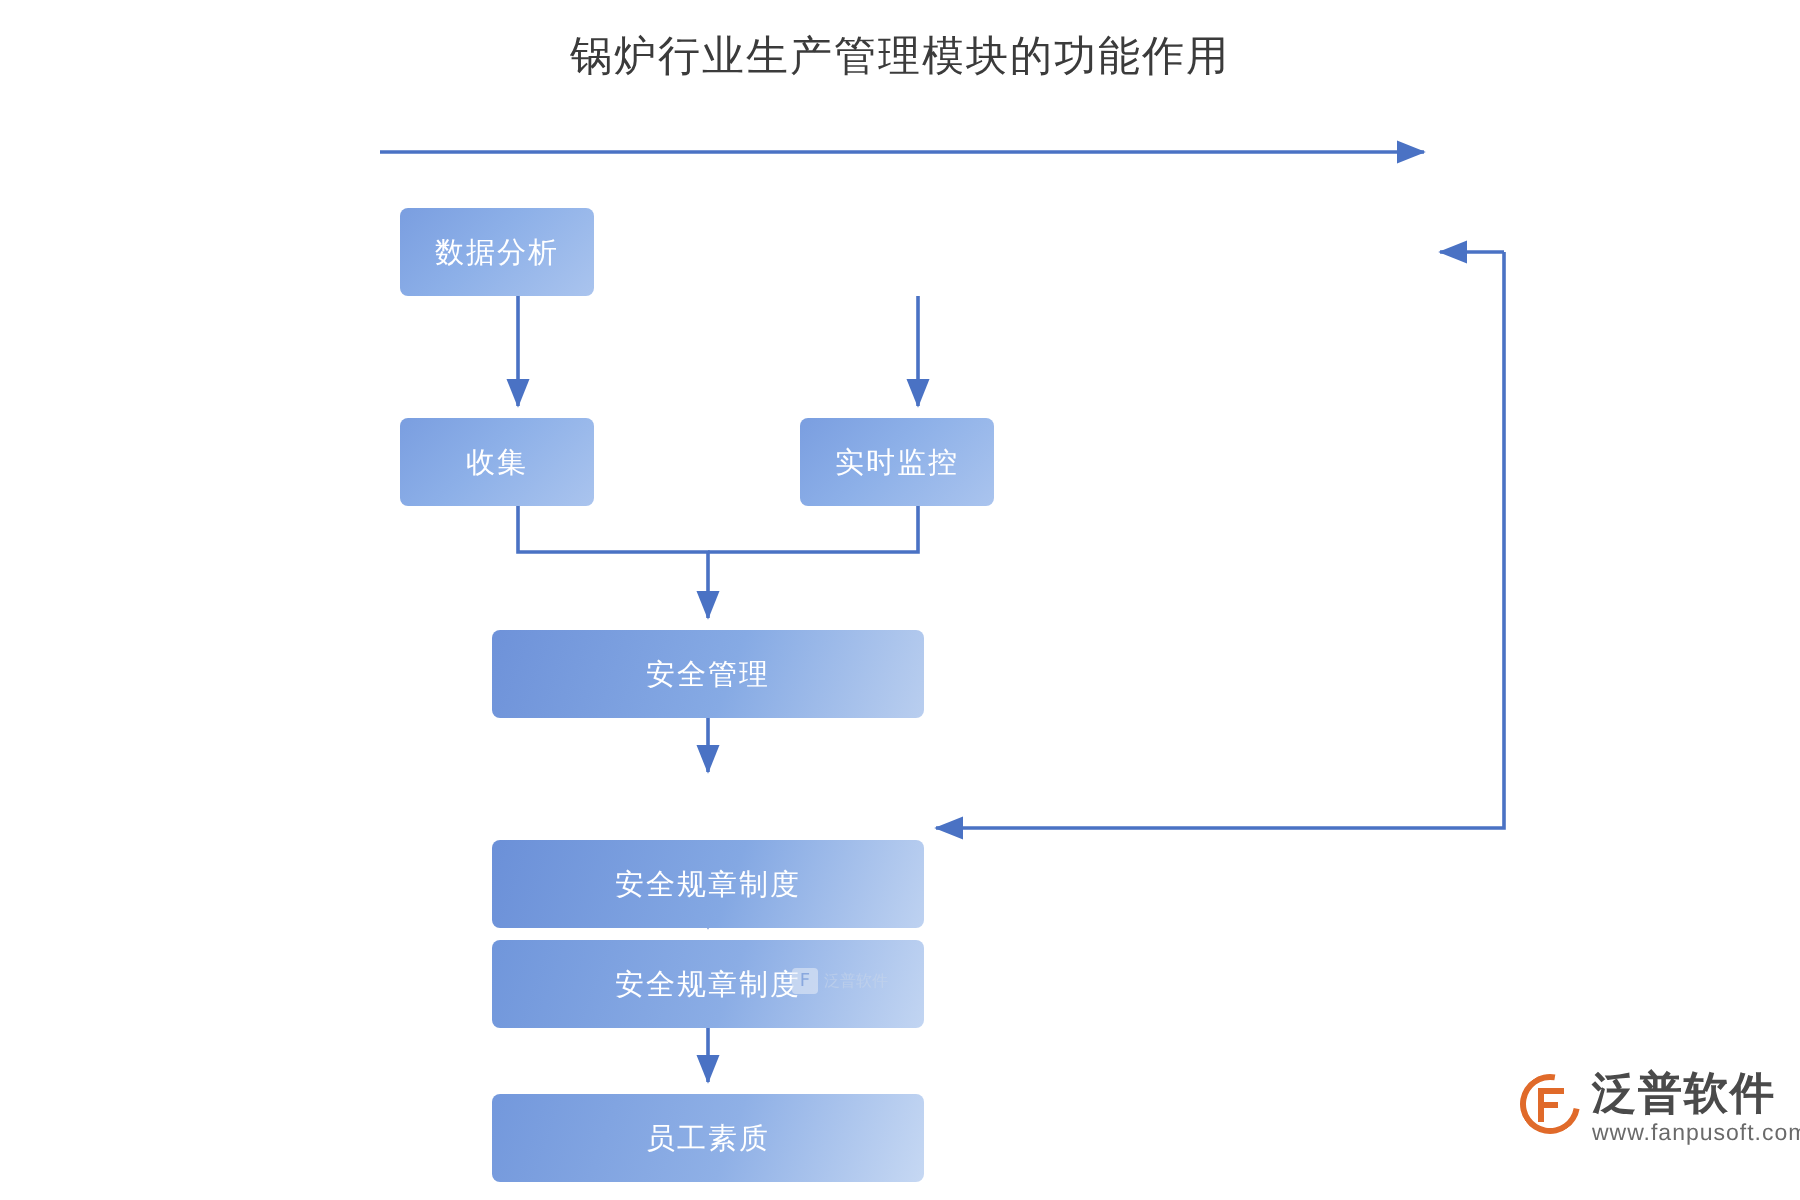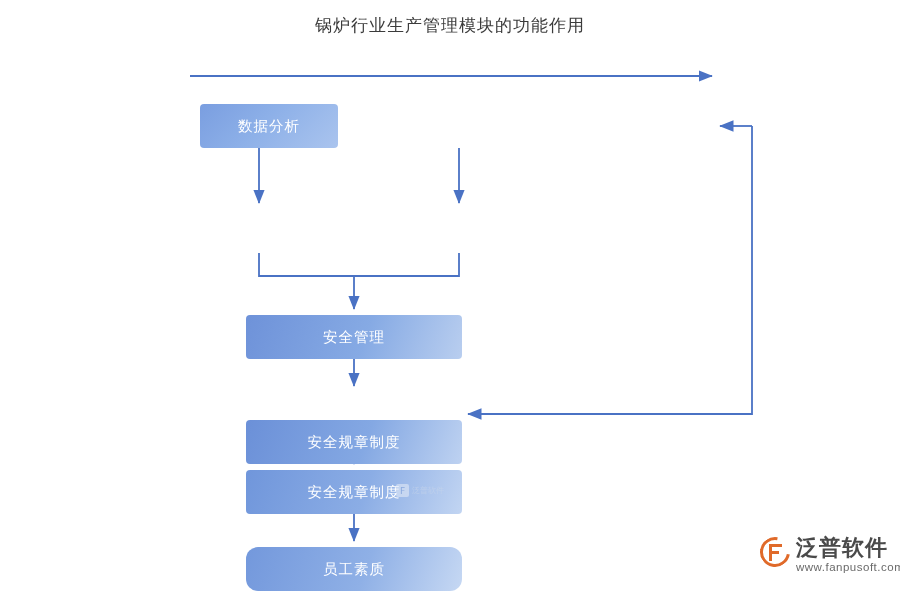--- a/index.html
+++ b/index.html
@@ -18,21 +18,21 @@
     position: relative;
     width: 900px;
     height: 600px;
   }
   .title {
     position: absolute;
     left: 0;
     top: 14px;
     width: 900px;
     text-align: center;
-    font-size: 17px;
+    font-size: 21px;
     color: #3b3b3b;
     letter-spacing: 1px;
     font-family: "DejaVu Sans", "Liberation Sans", sans-serif;
   }
   svg.lines {
     position: absolute;
     left: 0;
     top: 0;
     width: 900px;
     height: 600px;
@@ -44,33 +44,33 @@
     align-items: center;
     justify-content: center;
     color: #ffffff;
     font-size: 14.5px;
     letter-spacing: 1px;
     border-radius: 4px;
     font-family: "DejaVu Sans", "Liberation Sans", sans-serif;
     box-sizing: border-box;
   }
   .node.small {
-    width: 138px;
+    width: 97px;
     height: 44px;
     background: linear-gradient(135deg, #7a9ee0 0%, #8db0e8 45%, #aac4ee 100%);
   }
   .node.wide {
     width: 216px;
     height: 44px;
     background: linear-gradient(135deg, #6f93da 0%, #89ade6 50%, #b4caf0 100%);
   }
   .node.n-anquanguanli   { background: linear-gradient(110deg, #6e92d9 0%, #86aae4 55%, #b9ceef 100%); }
   .node.n-guizhang       { background: linear-gradient(110deg, #6b90d8 0%, #84a8e3 55%, #bed2f1 100%); margin-top: 28px; }
   .node.n-renli          { background: linear-gradient(110deg, #7096db 0%, #8badE5 55%, #c2d5f2 100%); }
-  .node.n-yuangong       { background: linear-gradient(110deg, #7398dc 0%, #8fb0e6 55%, #c6d8f3 100%); border-radius: 12px; }
+  .node.n-yuangong       { background: linear-gradient(110deg, #7398dc 0%, #8fb0e6 55%, #c6d8f3 100%); }
 
   .wm-small {
     position: absolute;
     left: 396px;
     top: 484px;
     display: flex;
     align-items: center;
     gap: 3px;
     opacity: .55;
   }
@@ -184,20 +184,26 @@
 
       <line x1="354" y1="514" x2="354" y2="541" marker-end="url(#arrow)"></line>
 
       <path d="M752,126 L752,414 L468,414" marker-end="url(#arrow)"></path>
       <line x1="752" y1="126" x2="720" y2="126" marker-end="url(#arrow)"></line>
     </g>
   </svg>
 
   <div class="node small" style="left:200px;top:104px;">
     <span>数据分析</span>
+  </div>
+  <div class="node small" style="left:200px;top:209px;">
+    <span>收集</span>
+  </div>
+  <div class="node small" style="left:400px;top:209px;">
+    <span>实时监控</span>
   </div>
   <div class="node wide n-anquanguanli" style="left:246px;top:315px;">
     <span>安全管理</span>
   </div>
   <div class="node wide n-guizhang" style="left:246px;top:392px;">
     <span>安全规章制度</span>
   </div>
   <div class="node wide n-renli" style="left:246px;top:470px;">
     <span>安全规章制度</span>
   </div>

